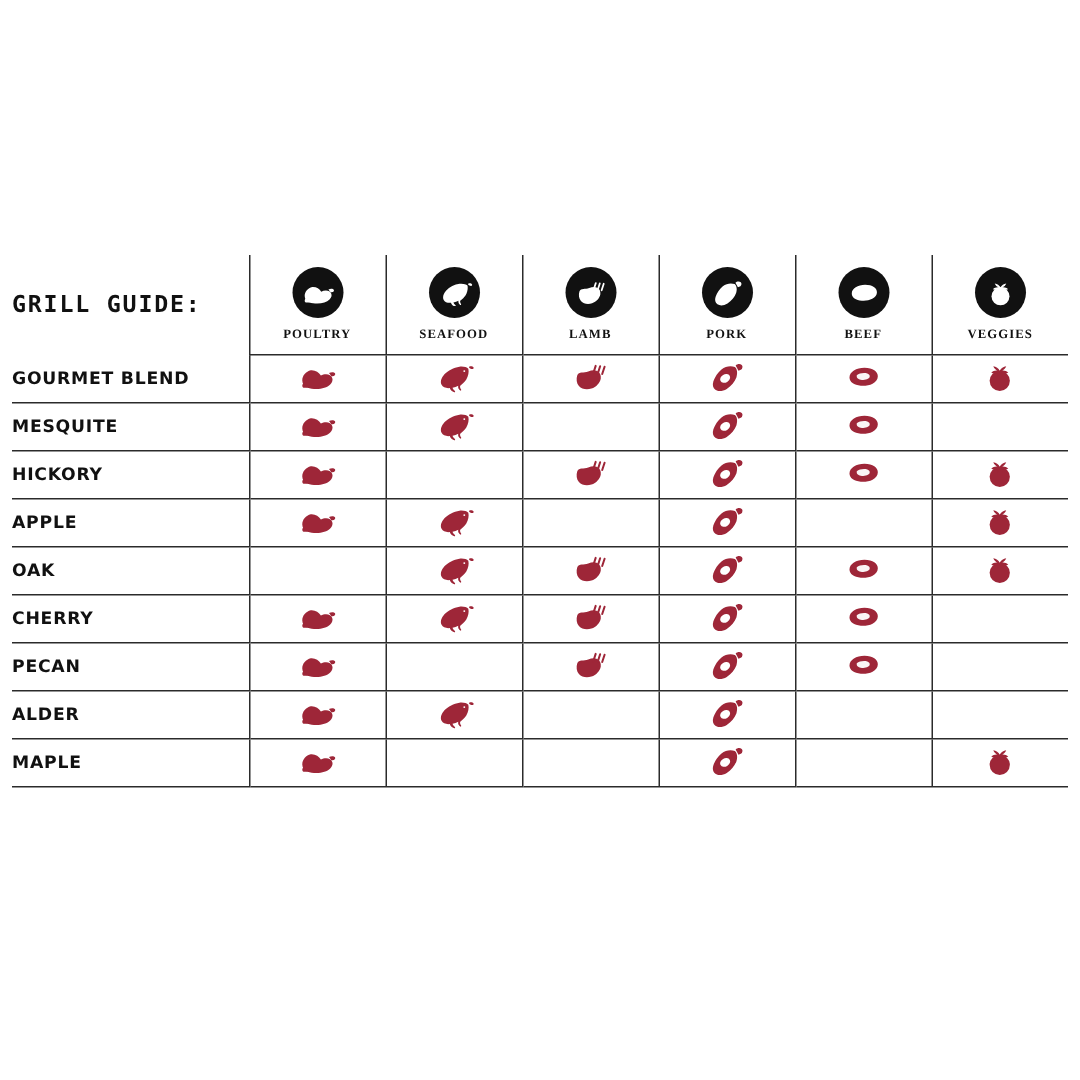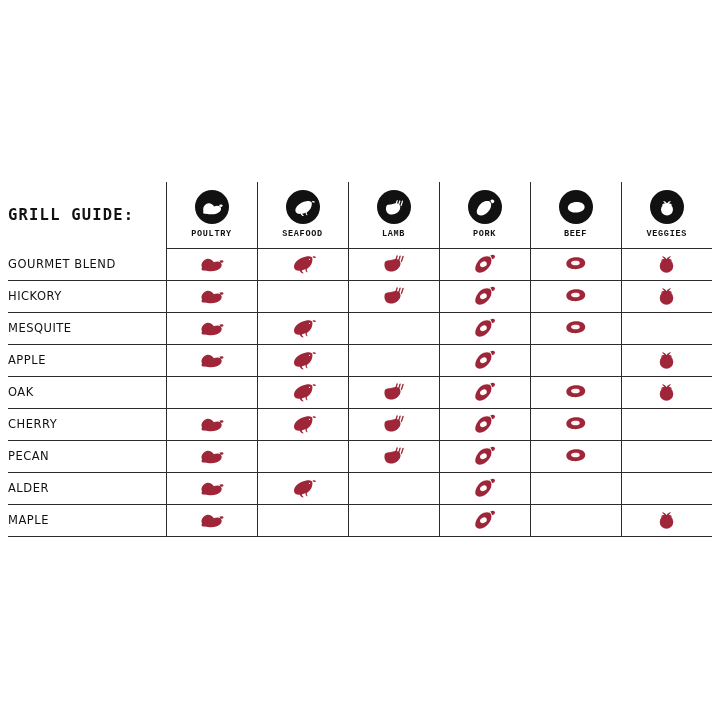--- a/index.html
+++ b/index.html
@@ -12,21 +12,21 @@
     height: 720px;
     font-family: "DejaVu Sans", sans-serif;
     color: #1a1a1a;
     position: relative;
     overflow: hidden;
   }
 
   #guide-wrap {
     position: absolute;
     left: 0;
-    top: 182px;
+    top: 170px;
     width: 720px;
   }
 
   table.grill-table {
     border-collapse: collapse;
     table-layout: fixed;
     margin-left: 8px;
     width: 704px;
   }
 
@@ -80,34 +80,34 @@
     height: 34px;
     border-radius: 50%;
     background: #111111;
     display: flex;
     align-items: center;
     justify-content: center;
     margin-bottom: 5px;
   }
   .head-badge svg { display: block; }
   .head-label {
-    font-family: Liberation Mono, monospace;
+    font-family: Liberation Serif, serif;
     font-weight: bold;
     font-size: 8.5px;
     letter-spacing: 0.7px;
     color: #111111;
     text-transform: uppercase;
   }
 
   
   tr.wood-row { height: 32px; }
 
   td.wood-name {
     font-family: "DejaVu Sans", sans-serif;
-    font-weight: normal;
+    font-weight: bold;
     font-size: 11.5px;
     letter-spacing: 0.5px;
     color: #111111;
     text-transform: uppercase;
     padding-left: 4px;
     border-bottom: 1.5px solid #2b2b2b;
     white-space: nowrap;
   }
   tr.wood-row:last-child td.wood-name { border-bottom: 1.5px solid #2b2b2b; }
 
@@ -270,20 +270,69 @@
           <td class="mark-cell">
             <div class="mark-inner">
               <svg width="27" height="19.439999999999998" viewBox="0 0 100 72">
     <circle cx="50" cy="44" r="25" fill="#9e2638"></circle>
     <path fill="#9e2638" d="M50 19c-3-6-9-10-16-11 2 5 6 9 11 11-6-1-12 1-16 5 6 2 12 2 17 0-2 3-3 6-2 9 3-3 5-6 6-10 1 4 3 7 6 10 1-3 0-6-2-9 5 2 11 2 17 0-4-4-10-6-16-5 5-2 9-6 11-11-7 1-13 5-16 11z"></path>
   </svg>
             </div>
           </td>
         </tr>
         <tr class="wood-row">
+          <td class="wood-name">MESQUITE</td>
+          <td class="mark-cell">
+            <div class="mark-inner">
+              <svg width="27" height="19.439999999999998" viewBox="0 0 100 72">
+    <path fill="#9e2638" d="M22 48c-5 0-9 3-9 8 0 3 2 5 5 5h9c-3-3-4-7-5-13z"></path>
+    <path fill="#9e2638" d="M34 18c-12 3-21 13-21 25 0 8 5 15 13 18 6 2 14 3 22 3 14 0 27-4 34-11 5-5 7-11 5-16-2-6-8-9-15-9-5 0-9 1-13 3-5-8-14-14-25-13z"></path>
+    <path fill="#9e2638" d="M79 25c4-2 9-3 13-1 2 1 3 3 2 5-1 3-5 4-9 4l-6-8z"></path>
+    <circle cx="30" cy="26" r="2.6" fill="#ffffff" opacity="0"></circle>
+  </svg>
+            </div>
+          </td>
+          <td class="mark-cell">
+            <div class="mark-inner">
+              <svg width="27" height="19.439999999999998" viewBox="0 0 100 72">
+    <path fill="#9e2638" d="M86 14c-4-4-12-6-22-5-14 2-28 9-37 19-8 9-11 19-7 26 3 6 11 9 20 8 2 5 6 9 11 10 2 1 3-1 2-3-3-2-5-5-6-8 5-1 10-3 14-5-1 5 1 9 5 12 2 1 3-1 2-3-2-3-3-6-2-9 6-4 11-9 15-15 5-9 7-20 5-27z"></path>
+    <path fill="#9e2638" d="M88 9c4-2 9-1 11 2 1 2-1 4-3 4-3 0-6-1-8-3l0-3z"></path>
+    <circle cx="76" cy="20" r="2.4" fill="#ffffff"></circle>
+  </svg>
+            </div>
+          </td>
+          <td class="mark-cell">
+            <div class="mark-inner">
+              <span class="empty-mark"></span>
+            </div>
+          </td>
+          <td class="mark-cell">
+            <div class="mark-inner">
+              <svg width="27" height="19.439999999999998" viewBox="0 0 100 72">
+    <path fill="#9e2638" d="M70 10c-10-4-23-2-33 6-9 7-16 18-20 29-3 9-1 17 5 21 7 5 18 4 28-2 11-7 20-18 24-29 3-10 2-20-4-25z"></path>
+    <path fill="#9e2638" d="M72 6c4-4 11-5 15-1 3 3 2 8-1 11l-7 3-7-13z"></path>
+    <ellipse cx="46" cy="38" rx="13" ry="10" fill="#ffffff" transform="rotate(-30 46 38)"></ellipse>
+  </svg>
+            </div>
+          </td>
+          <td class="mark-cell">
+            <div class="mark-inner">
+              <svg width="27" height="19.439999999999998" viewBox="0 0 100 72">
+    <path fill="#9e2638" d="M16 36c0-14 17-24 37-24 21 0 33 9 33 21 0 8-5 14-13 18-8 4-19 6-29 5-17-1-28-9-28-20z"></path>
+    <path fill="#ffffff" d="M34 30c5-4 14-6 22-5 6 1 10 4 10 8 0 5-7 9-16 9-9 0-16-4-16-8 0-1 0-3 0-4z" opacity="0.95"></path>
+  </svg>
+            </div>
+          </td>
+          <td class="mark-cell">
+            <div class="mark-inner">
+              <span class="empty-mark"></span>
+            </div>
+          </td>
+        </tr>
+        <tr class="wood-row">
           <td class="wood-name">HICKORY</td>
           <td class="mark-cell">
             <div class="mark-inner">
               <svg width="27" height="19.439999999999998" viewBox="0 0 100 72">
     <path fill="#9e2638" d="M22 48c-5 0-9 3-9 8 0 3 2 5 5 5h9c-3-3-4-7-5-13z"></path>
     <path fill="#9e2638" d="M34 18c-12 3-21 13-21 25 0 8 5 15 13 18 6 2 14 3 22 3 14 0 27-4 34-11 5-5 7-11 5-16-2-6-8-9-15-9-5 0-9 1-13 3-5-8-14-14-25-13z"></path>
     <path fill="#9e2638" d="M79 25c4-2 9-3 13-1 2 1 3 3 2 5-1 3-5 4-9 4l-6-8z"></path>
     <circle cx="30" cy="26" r="2.6" fill="#ffffff" opacity="0"></circle>
   </svg>
             </div>
@@ -324,69 +373,20 @@
           <td class="mark-cell">
             <div class="mark-inner">
               <svg width="27" height="19.439999999999998" viewBox="0 0 100 72">
     <circle cx="50" cy="44" r="25" fill="#9e2638"></circle>
     <path fill="#9e2638" d="M50 19c-3-6-9-10-16-11 2 5 6 9 11 11-6-1-12 1-16 5 6 2 12 2 17 0-2 3-3 6-2 9 3-3 5-6 6-10 1 4 3 7 6 10 1-3 0-6-2-9 5 2 11 2 17 0-4-4-10-6-16-5 5-2 9-6 11-11-7 1-13 5-16 11z"></path>
   </svg>
             </div>
           </td>
         </tr>
         <tr class="wood-row">
-          <td class="wood-name">MESQUITE</td>
-          <td class="mark-cell">
-            <div class="mark-inner">
-              <svg width="27" height="19.439999999999998" viewBox="0 0 100 72">
-    <path fill="#9e2638" d="M22 48c-5 0-9 3-9 8 0 3 2 5 5 5h9c-3-3-4-7-5-13z"></path>
-    <path fill="#9e2638" d="M34 18c-12 3-21 13-21 25 0 8 5 15 13 18 6 2 14 3 22 3 14 0 27-4 34-11 5-5 7-11 5-16-2-6-8-9-15-9-5 0-9 1-13 3-5-8-14-14-25-13z"></path>
-    <path fill="#9e2638" d="M79 25c4-2 9-3 13-1 2 1 3 3 2 5-1 3-5 4-9 4l-6-8z"></path>
-    <circle cx="30" cy="26" r="2.6" fill="#ffffff" opacity="0"></circle>
-  </svg>
-            </div>
-          </td>
-          <td class="mark-cell">
-            <div class="mark-inner">
-              <svg width="27" height="19.439999999999998" viewBox="0 0 100 72">
-    <path fill="#9e2638" d="M86 14c-4-4-12-6-22-5-14 2-28 9-37 19-8 9-11 19-7 26 3 6 11 9 20 8 2 5 6 9 11 10 2 1 3-1 2-3-3-2-5-5-6-8 5-1 10-3 14-5-1 5 1 9 5 12 2 1 3-1 2-3-2-3-3-6-2-9 6-4 11-9 15-15 5-9 7-20 5-27z"></path>
-    <path fill="#9e2638" d="M88 9c4-2 9-1 11 2 1 2-1 4-3 4-3 0-6-1-8-3l0-3z"></path>
-    <circle cx="76" cy="20" r="2.4" fill="#ffffff"></circle>
-  </svg>
-            </div>
-          </td>
-          <td class="mark-cell">
-            <div class="mark-inner">
-              <span class="empty-mark"></span>
-            </div>
-          </td>
-          <td class="mark-cell">
-            <div class="mark-inner">
-              <svg width="27" height="19.439999999999998" viewBox="0 0 100 72">
-    <path fill="#9e2638" d="M70 10c-10-4-23-2-33 6-9 7-16 18-20 29-3 9-1 17 5 21 7 5 18 4 28-2 11-7 20-18 24-29 3-10 2-20-4-25z"></path>
-    <path fill="#9e2638" d="M72 6c4-4 11-5 15-1 3 3 2 8-1 11l-7 3-7-13z"></path>
-    <ellipse cx="46" cy="38" rx="13" ry="10" fill="#ffffff" transform="rotate(-30 46 38)"></ellipse>
-  </svg>
-            </div>
-          </td>
-          <td class="mark-cell">
-            <div class="mark-inner">
-              <svg width="27" height="19.439999999999998" viewBox="0 0 100 72">
-    <path fill="#9e2638" d="M16 36c0-14 17-24 37-24 21 0 33 9 33 21 0 8-5 14-13 18-8 4-19 6-29 5-17-1-28-9-28-20z"></path>
-    <path fill="#ffffff" d="M34 30c5-4 14-6 22-5 6 1 10 4 10 8 0 5-7 9-16 9-9 0-16-4-16-8 0-1 0-3 0-4z" opacity="0.95"></path>
-  </svg>
-            </div>
-          </td>
-          <td class="mark-cell">
-            <div class="mark-inner">
-              <span class="empty-mark"></span>
-            </div>
-          </td>
-        </tr>
-        <tr class="wood-row">
           <td class="wood-name">APPLE</td>
           <td class="mark-cell">
             <div class="mark-inner">
               <svg width="27" height="19.439999999999998" viewBox="0 0 100 72">
     <path fill="#9e2638" d="M22 48c-5 0-9 3-9 8 0 3 2 5 5 5h9c-3-3-4-7-5-13z"></path>
     <path fill="#9e2638" d="M34 18c-12 3-21 13-21 25 0 8 5 15 13 18 6 2 14 3 22 3 14 0 27-4 34-11 5-5 7-11 5-16-2-6-8-9-15-9-5 0-9 1-13 3-5-8-14-14-25-13z"></path>
     <path fill="#9e2638" d="M79 25c4-2 9-3 13-1 2 1 3 3 2 5-1 3-5 4-9 4l-6-8z"></path>
     <circle cx="30" cy="26" r="2.6" fill="#ffffff" opacity="0"></circle>
   </svg>
             </div>

